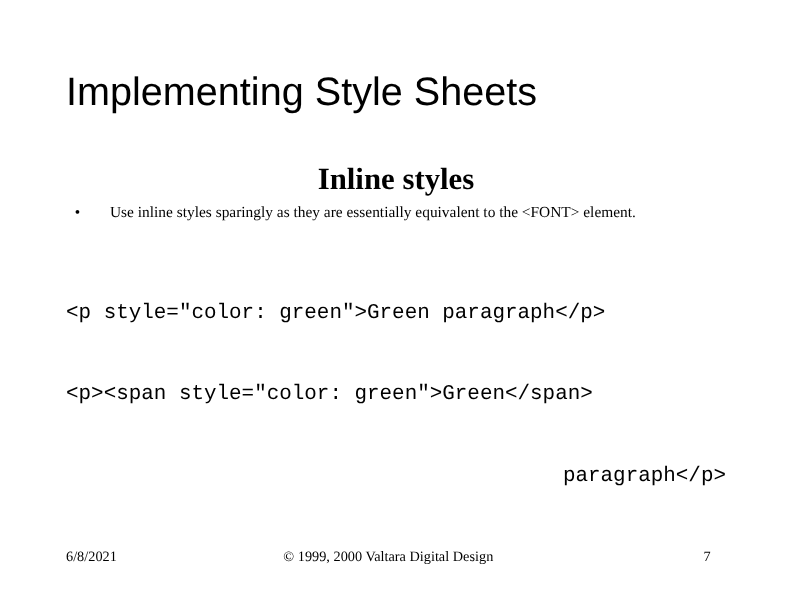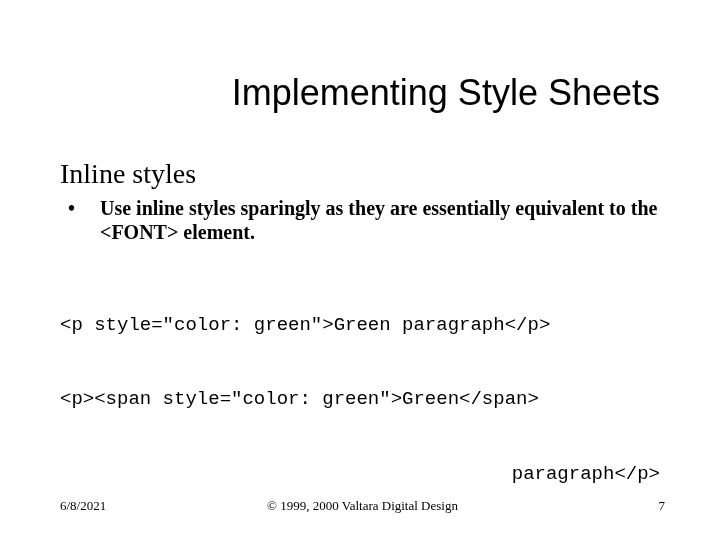--- a/index.html
+++ b/index.html
@@ -14,42 +14,42 @@
   .slide {
     box-sizing: border-box;
     width: 720px;
     height: 540px;
     padding: 60px 60px 20px 60px;
     position: relative;
   }
   .title {
     font-family: Arial, Helvetica, sans-serif;
     font-size: 36px;
-    text-align: right;
-    margin: 12px 0 44px 0;
+    text-align: left;
+    margin: 2px 0 44px 0;
     font-weight: 400;
   }
   .subheading {
     font-family: "Times New Roman", Times, serif;
     font-size: 28px;
-    font-weight: normal;
+    font-weight: bold;
     margin: 0 0 6px 0;
+    text-align: center;
   }
   ul.bullets {
     margin: 0 0 20px 0;
     padding-left: 24px;
     list-style: none;
   }
   ul.bullets li {
-    font-size: 20px;
+    font-size: 14px;
     line-height: 1.2;
     margin: 0 0 2px 0;
     text-indent: -16px;
     padding-left: 16px;
-    font-weight: bold;
   }
   ul.bullets li::before {
     content: "•";
     display: inline-block;
     width: 16px;
   }
   .code {
     font-family: "Courier New", Courier, monospace;
     font-size: 19px;
     line-height: 1.3;
@@ -57,21 +57,21 @@
     margin-top: 12px;
   }
   .code .indent {
     padding-left: 48px;
     text-align: right;
   }
   .footer {
     position: absolute;
     bottom: 26px;
     left: 60px;
-    right: 55px;
+    right: 74px;
     font-size: 13px;
     display: flex;
     justify-content: space-between;
     align-items: baseline;
   }
   .footer .center {
     position: absolute;
     left: 0;
     right: 0;
     text-align: center;

